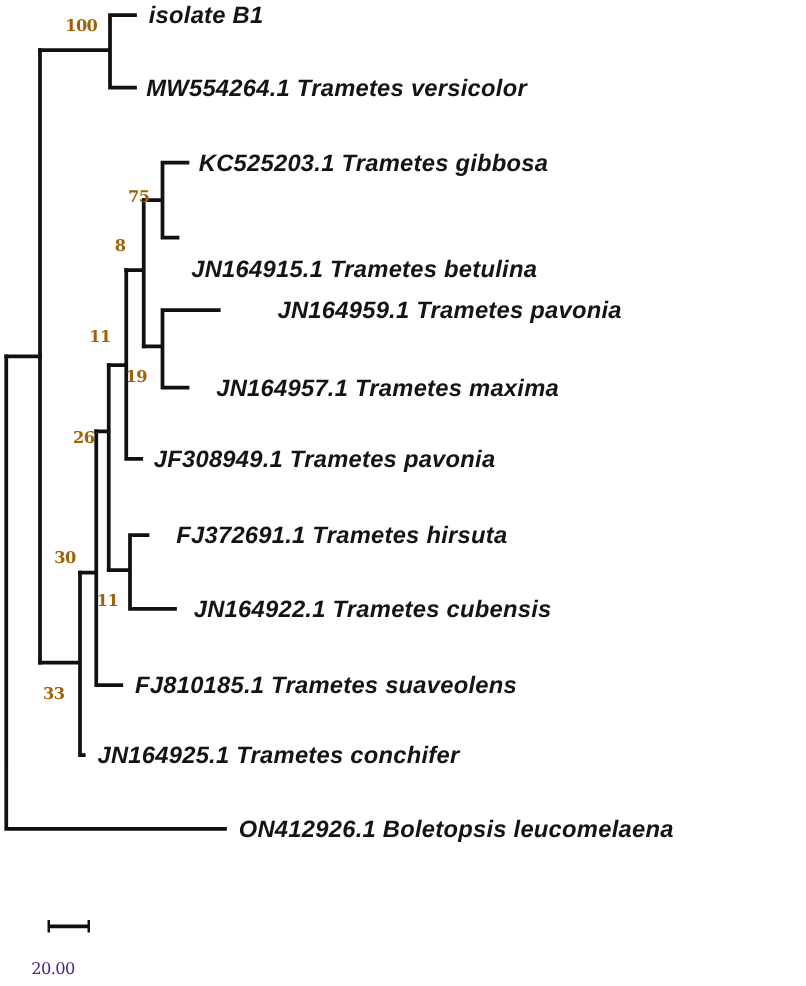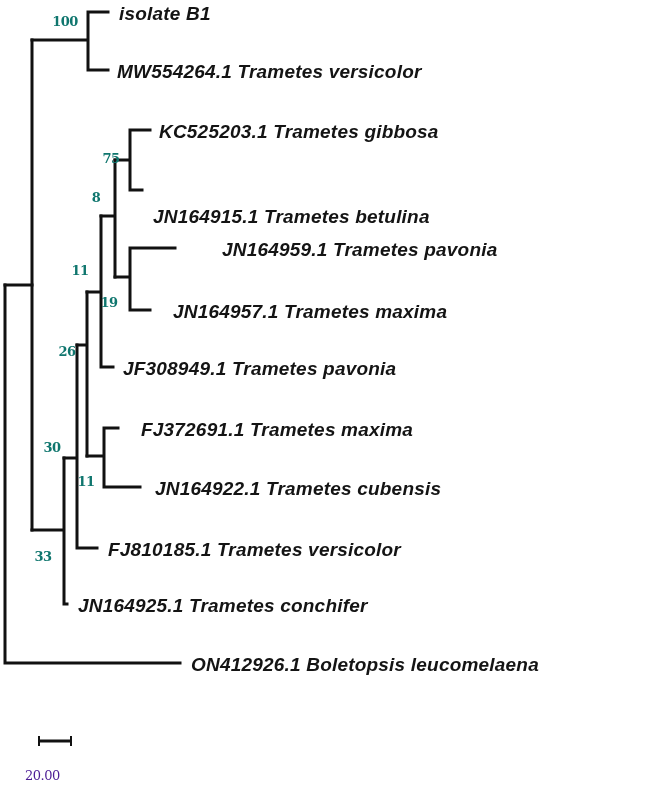--- a/index.html
+++ b/index.html
@@ -2,21 +2,21 @@
 <html><head>
 <meta charset="utf-8">
 <style>
   html, body { margin: 0; padding: 0; background: #ffffff; }
   body { width: 645px; height: 789px; position: relative; overflow: hidden;
          font-family: "Liberation Sans", "DejaVu Sans", sans-serif; color: #111; }
   #tree { position: absolute; left: 0; top: 0; }
   .leaf-label { position: absolute; font-size: 19px; font-weight: bold; white-space: nowrap;
                 letter-spacing: 0.2px; transform: translateY(-52%); color: #141414; font-style: italic; }
   .bs { position: absolute; font-size: 13px; font-weight: bold; font-family: "DejaVu Serif", serif;
-        color: #0f766e; transform: translate(-50%, -50%); letter-spacing: -0.5px; }
+        color: #a16207; transform: translate(-50%, -50%); letter-spacing: -0.5px; }
   .scale-label { position: absolute; font-size: 13px; font-family: "DejaVu Serif", serif; color: #4c1d95;
                  letter-spacing: -0.5px; }
 </style>
 </head>
 <body>
 
 <svg id="tree" width="645" height="789" viewBox="0 0 645 789">
   <g stroke="#111" stroke-width="3" fill="none" stroke-linecap="square">
 
     <path d="M5,285 V663 H180"></path>
@@ -49,23 +49,23 @@
   </g>
 </svg>
 
 <div class="leaf-label" style="left:119px; top:14px;">isolate B1</div>
 <div class="leaf-label" style="left:117px; top:72px;">MW554264.1 Trametes versicolor</div>
 <div class="leaf-label" style="left:159px; top:132px;">KC525203.1 Trametes gibbosa</div>
 <div class="leaf-label" style="left:153px; top:192px;margin-top:25px;">JN164915.1 Trametes betulina</div>
 <div class="leaf-label" style="left:174px; top:250px;margin-left:48px;">JN164959.1 Trametes pavonia</div>
 <div class="leaf-label" style="left:173px; top:312px;">JN164957.1 Trametes maxima</div>
 <div class="leaf-label" style="left:123px; top:369px;">JF308949.1 Trametes pavonia</div>
-<div class="leaf-label" style="left:141px; top:430px;">FJ372691.1 Trametes maxima</div>
+<div class="leaf-label" style="left:141px; top:430px;">FJ372691.1 Trametes hirsuta</div>
 <div class="leaf-label" style="left:155px; top:489px;">JN164922.1 Trametes cubensis</div>
-<div class="leaf-label" style="left:108px; top:550px;">FJ810185.1 Trametes versicolor</div>
+<div class="leaf-label" style="left:108px; top:550px;">FJ810185.1 Trametes suaveolens</div>
 <div class="leaf-label" style="left:78px; top:606px;">JN164925.1 Trametes conchifer</div>
 <div class="leaf-label" style="left:191px; top:665px;">ON412926.1 Boletopsis leucomelaena</div>
 
 <div class="bs" style="left:65px; top:21px;">100</div>
 <div class="bs" style="left:111px; top:141px;margin-top:17px;">75</div>
 <div class="bs" style="left:96px; top:197px;">8</div>
 <div class="bs" style="left:80px; top:270px;">11</div>
 <div class="bs" style="left:109px; top:302px;">19</div>
 <div class="bs" style="left:67px; top:351px;">26</div>
 <div class="bs" style="left:52px; top:447px;text-align:right;">30</div>

